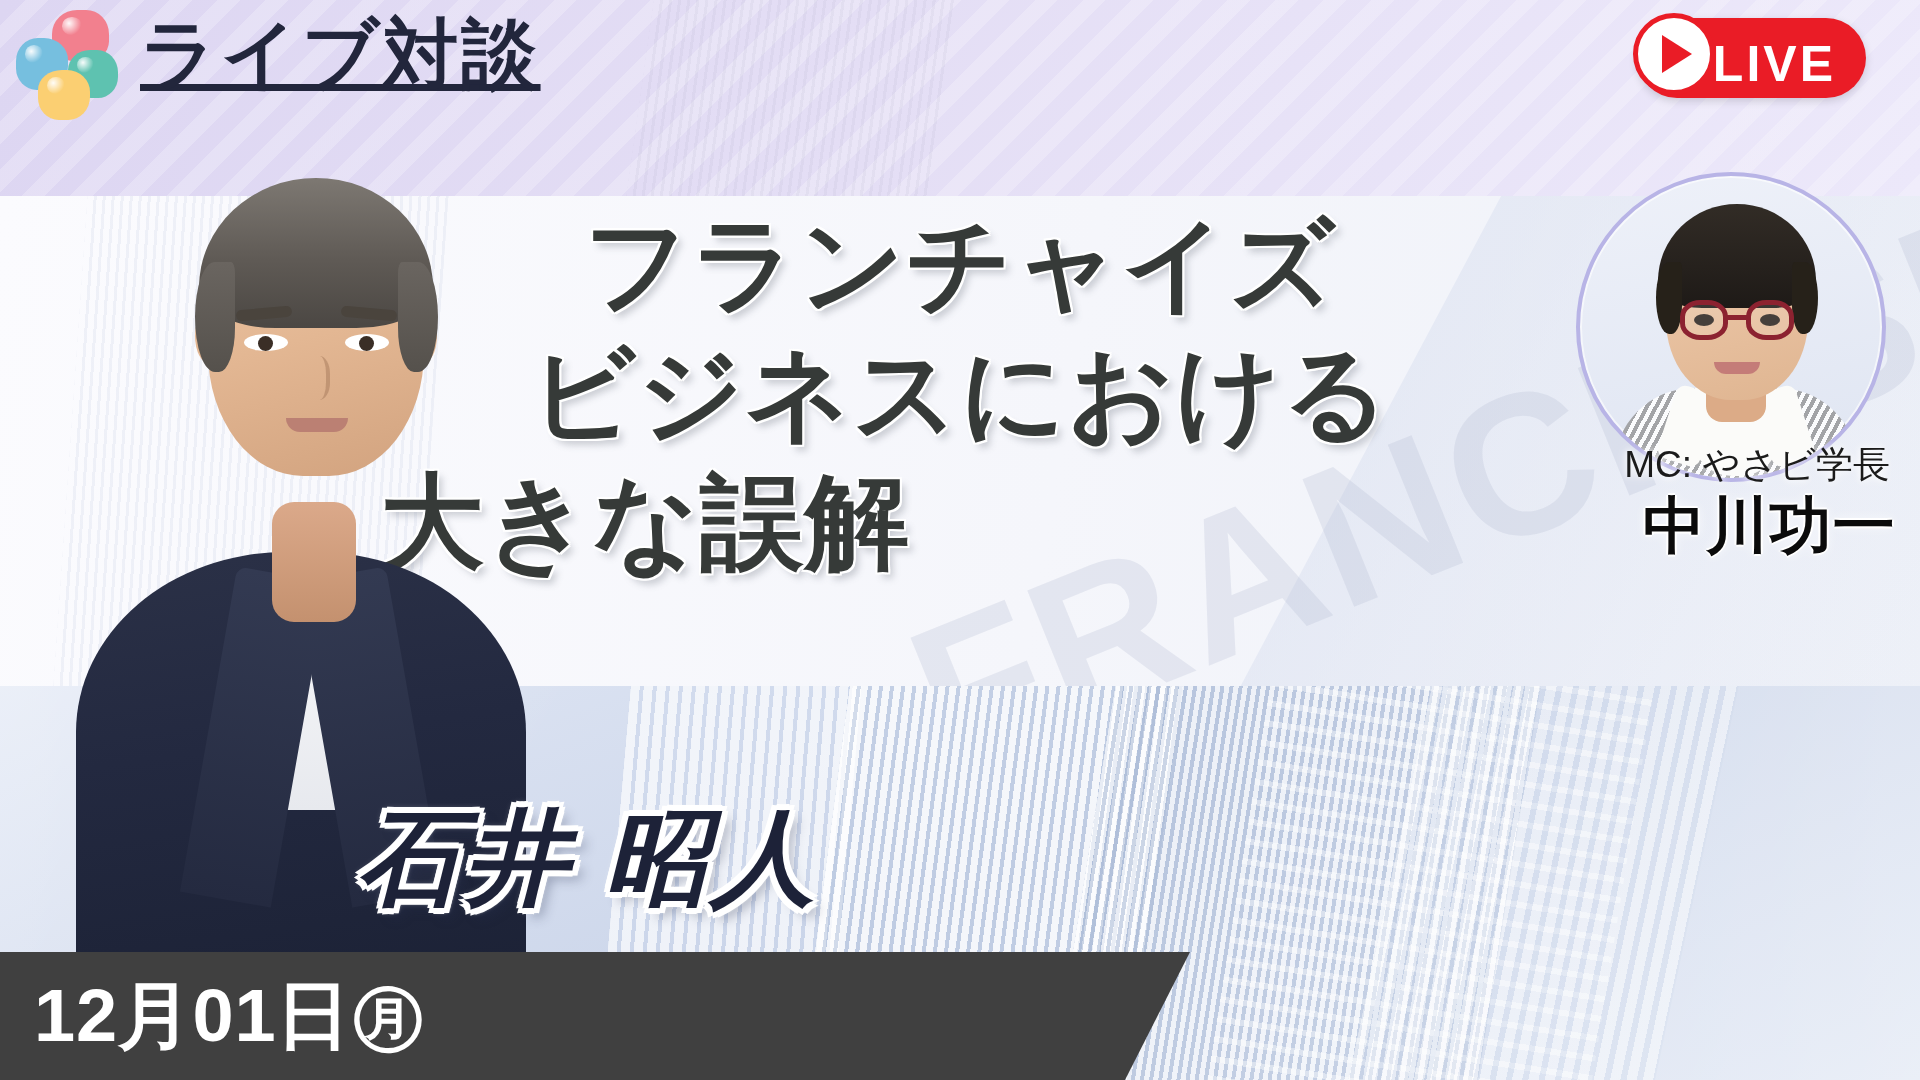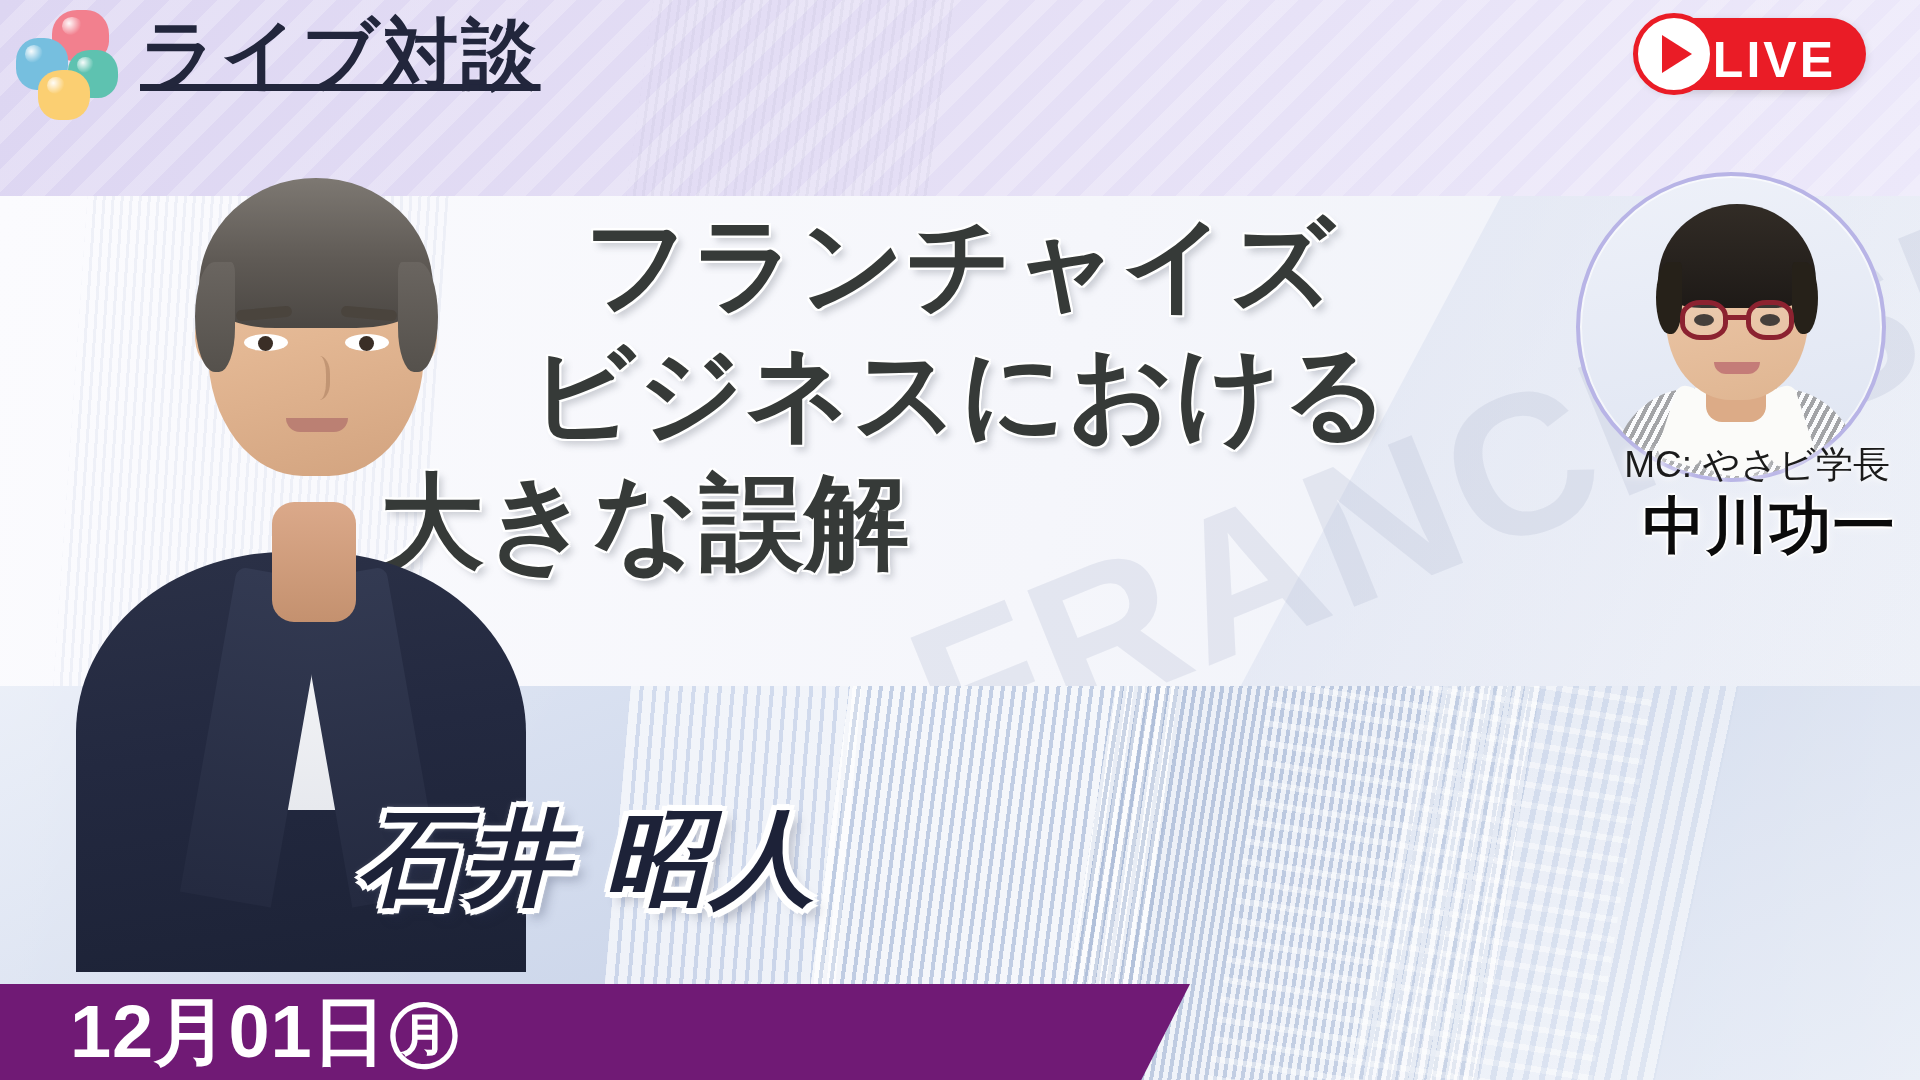--- a/index.html
+++ b/index.html
@@ -96,21 +96,21 @@
     position:absolute; left:140px; top:16px;
     font-size:76px; font-weight:700; letter-spacing:.04em;
     color:#22263c; line-height:1;
     font-family:"Liberation Sans","DejaVu Sans",sans-serif;
     text-decoration:underline;
   }
 
   
   .live-badge{
     position:absolute; right:54px; top:18px;
-    height:72px; padding:12px 30px 0 76px;
+    height:80px; padding:12px 30px 0 76px;
     background:#ea1c26; border-radius:40px;
     display:flex; align-items:center;
     box-shadow:0 3px 9px rgba(0,0,0,.15);
   }
   .live-badge .live-label{
     color:#fff; font-size:50px; font-weight:700; letter-spacing:.06em; line-height:1;
   }
   .live-circle{
     position:absolute; left:-4px; top:-5px; width:82px; height:82px;
     background:#fff; border:5px solid #ea1c26; border-radius:50%;
@@ -304,24 +304,24 @@
     text-shadow:
       6px 0 0 #fff, -6px 0 0 #fff, 0 6px 0 #fff, 0 -6px 0 #fff,
       5px 5px 0 #fff, -5px -5px 0 #fff, 5px -5px 0 #fff, -5px 5px 0 #fff,
       4px 4px 3px #fff, 0 0 10px #fff,
       8px 9px 12px rgba(40,48,80,.35);
     font-style: italic;
   }
 
   
   .date-bar{
-    position:absolute; left:0; bottom:0; width:1190px; height:96px;
-    background:#701a75; z-index:10;
+    position:absolute; left:0; bottom:0; width:1190px; height:128px;
+    background:#404040; z-index:10;
     clip-path:polygon(0 0, 1190px 0, 1125px 128px, 0 128px);
-    display:flex; align-items:center;padding-left:36px;
+    display:flex; align-items:center;
   }
   .date-text{
     color:#ffffff; font-size:74px; font-weight:700; letter-spacing:.01em;
     margin-left:34px; white-space:nowrap; line-height:1;
   }
   .date-time{
     color:#ffffff; font-size:74px; font-weight:700; letter-spacing:.01em;
     margin-left:44px; white-space:nowrap; line-height:1;
   }
 </style>

